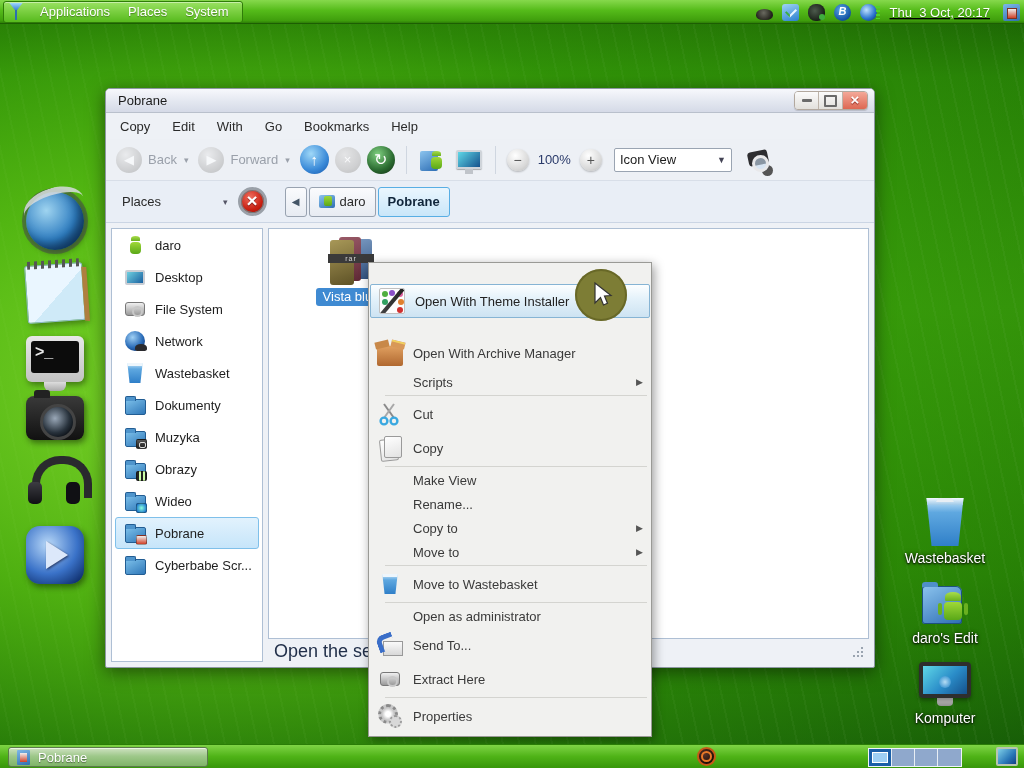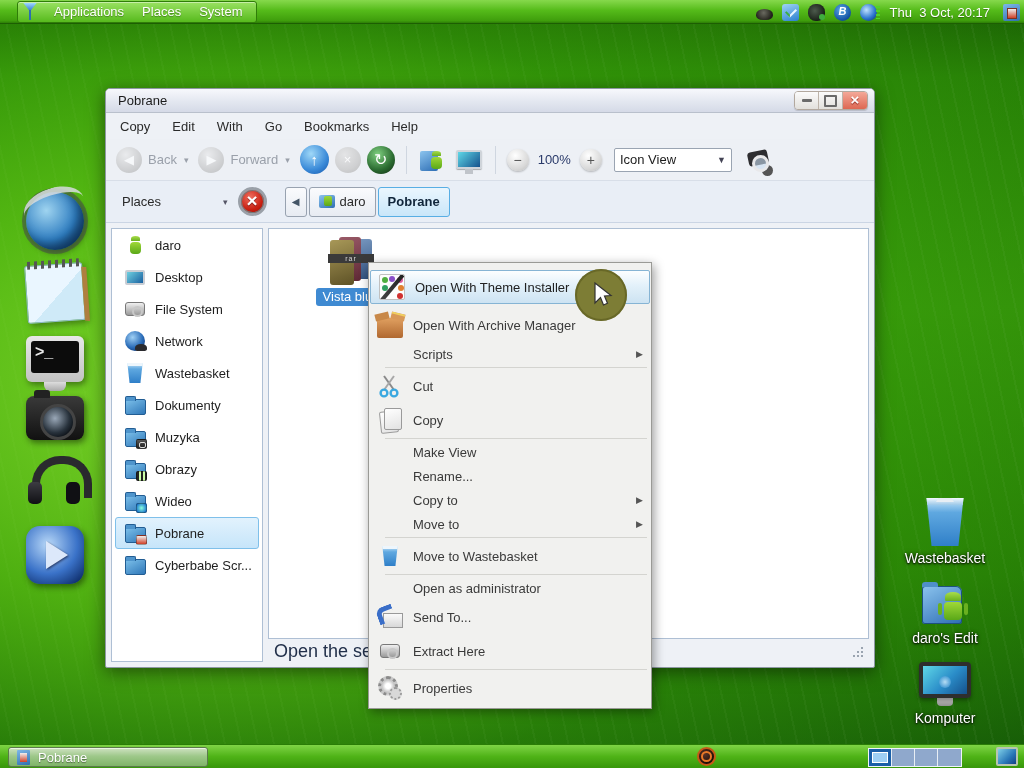--- a/index.html
+++ b/index.html
@@ -9,29 +9,29 @@
     background:
       radial-gradient(1000px 650px at 22% 52%, rgba(140,225,50,.85) 0%, rgba(90,190,20,.75) 35%, rgba(50,150,8,.55) 60%, rgba(20,95,3,.35) 100%),
       repeating-linear-gradient(78deg, rgba(255,255,255,.06) 0 2px, rgba(0,0,0,0) 2px 16px),
       linear-gradient(180deg, #1c5c04 0%, #2f8f08 10%, #3fa50d 40%, #2a8406 75%, #14520a 100%);
   }
 
   
   .top-panel { position:absolute; left:0; top:0; width:1024px; height:24px; z-index:50;
     background:linear-gradient(180deg,#86d94c 0%,#55bb1a 45%,#3f9e0c 90%,#2c7e06 100%);
     border-bottom:1px solid #1d5e03; display:flex; align-items:center; }
-  .menubar-applet { display:flex; align-items:center; gap:14px; height:22px; margin-left:17px; padding:0 12px 0 4px;
+  .menubar-applet { display:flex; align-items:center; gap:14px; height:22px; margin-left:3px; padding:0 12px 0 4px;
     background:linear-gradient(180deg,#9ae262,#57ba1d); border:1px solid #2f7d08; border-radius:3px;
     box-shadow:inset 0 1px 0 rgba(255,255,255,.45); }
   .panel-menu { color:#fff; font-size:13px; text-shadow:0 1px 1px rgba(0,0,0,.35); padding:1px 2px; cursor:default; }
   .logo-glass { width:16px; height:18px; position:relative; }
   .logo-glass::before { content:""; position:absolute; left:1px; top:0; width:14px; height:9px;
     background:linear-gradient(180deg,#9fd8ff,#1d68c8); clip-path:polygon(0 0,100% 0,50% 100%); }
   .logo-glass::after { content:""; position:absolute; left:7px; top:7px; width:2px; height:10px; background:#2b6fb0; }
-  .tray { position:absolute; right:4px; top:0; height:24px; display:flex; align-items:center; gap:9px; }
+  .tray { position:absolute; right:4px; top:0; height:24px; display:flex; align-items:center; gap:9px;text-decoration:underline; }
   .tray-ic { width:17px; height:17px; border-radius:3px; position:relative; }
   .ti-volume { background:radial-gradient(circle at 45% 35%, #6a6a60, #23231c 70%); border-radius:50% 50% 40% 40%; height:11px; margin-top:4px; }
   .ti-dropbox { background:linear-gradient(160deg,#9fd4f5,#2a7fd0); border-radius:3px; }
   .ti-dropbox::after { content:""; position:absolute; left:4px; top:4px; width:8px; height:5px; border-left:2px solid #3fae3f; border-bottom:2px solid #e8f6ff; transform:rotate(-45deg); }
   .ti-webcam { background:radial-gradient(circle at 40% 40%, #4c5a4c, #161c14 75%); border-radius:45%; }
   .ti-webcam::after { content:""; position:absolute; right:0px; bottom:1px; width:6px; height:6px; background:#3fae3f; border-radius:50%; }
   .ti-bluetooth { background:radial-gradient(circle at 40% 35%, #58a8e8, #0e4a9c 75%); border-radius:50%; }
   .ti-bluetooth::after { content:"B"; position:absolute; left:5px; top:1px; color:#fff; font-size:11px; font-weight:bold; font-style:italic; }
   .ti-network { background:radial-gradient(circle at 38% 35%, #bfe2ff, #2f78d0 55%, #123f86 85%); border-radius:50%; }
   .ti-network::after { content:""; position:absolute; right:-3px; top:2px; width:4px; height:13px;
@@ -190,21 +190,21 @@
 
   
   .ctx { position:absolute; left:368px; top:262px; width:284px; z-index:30; background:#f1f1ef; border:1px solid #9a9a96;
     box-shadow:2px 3px 10px rgba(0,0,0,.4); padding:3px 0; }
   .cm-item { display:flex; align-items:center; padding-right:8px; font-size:13px; color:#3a3a3a; position:relative; }
   .cm-big { height:34px; }
   .cm-small { height:24px; }
   .cm-ico { width:30px; margin:0 8px 0 6px; display:flex; align-items:center; justify-content:center; flex:none; }
   .cm-noico { padding-left:44px; }
   .cm-sep { height:1px; background:#d4d4d0; margin:1px 4px 1px 16px; }
-  .cm-hl { margin:4px 1px; border:1px solid #86b4d4; border-radius:2px;
+  .cm-hl { margin:18px 1px; border:1px solid #86b4d4; border-radius:2px;
     background:linear-gradient(180deg,#fcfeff 0%,#e3f1fa 45%,#cde3f2 100%); color:#222; }
   .cm-sub { margin-left:auto; font-size:9px; color:#555; }
 
   .ic-theme { width:26px; height:26px; background:#fdfdfd; border:1px solid #c0c0c0; border-radius:2px; position:relative; overflow:hidden; }
   .ic-theme i { position:absolute; width:6px; height:6px; border-radius:50%; }
   .ic-theme::after { content:""; position:absolute; left:10px; top:-4px; width:4px; height:34px; background:linear-gradient(180deg,#222,#444); transform:rotate(40deg); }
   .ic-box { width:26px; height:20px; background:linear-gradient(180deg,#e0a060,#b06830); border-radius:2px; position:relative; margin-top:5px; }
   .ic-box::before { content:""; position:absolute; left:-2px; top:-5px; width:14px; height:7px; background:#c88848; transform:rotate(-14deg); }
   .ic-box::after { content:""; position:absolute; right:-2px; top:-5px; width:14px; height:7px; background:#d89858; transform:rotate(14deg); box-shadow:inset 0 2px 0 #f0d060; }
   .ic-copy { width:20px; height:24px; position:relative; }

